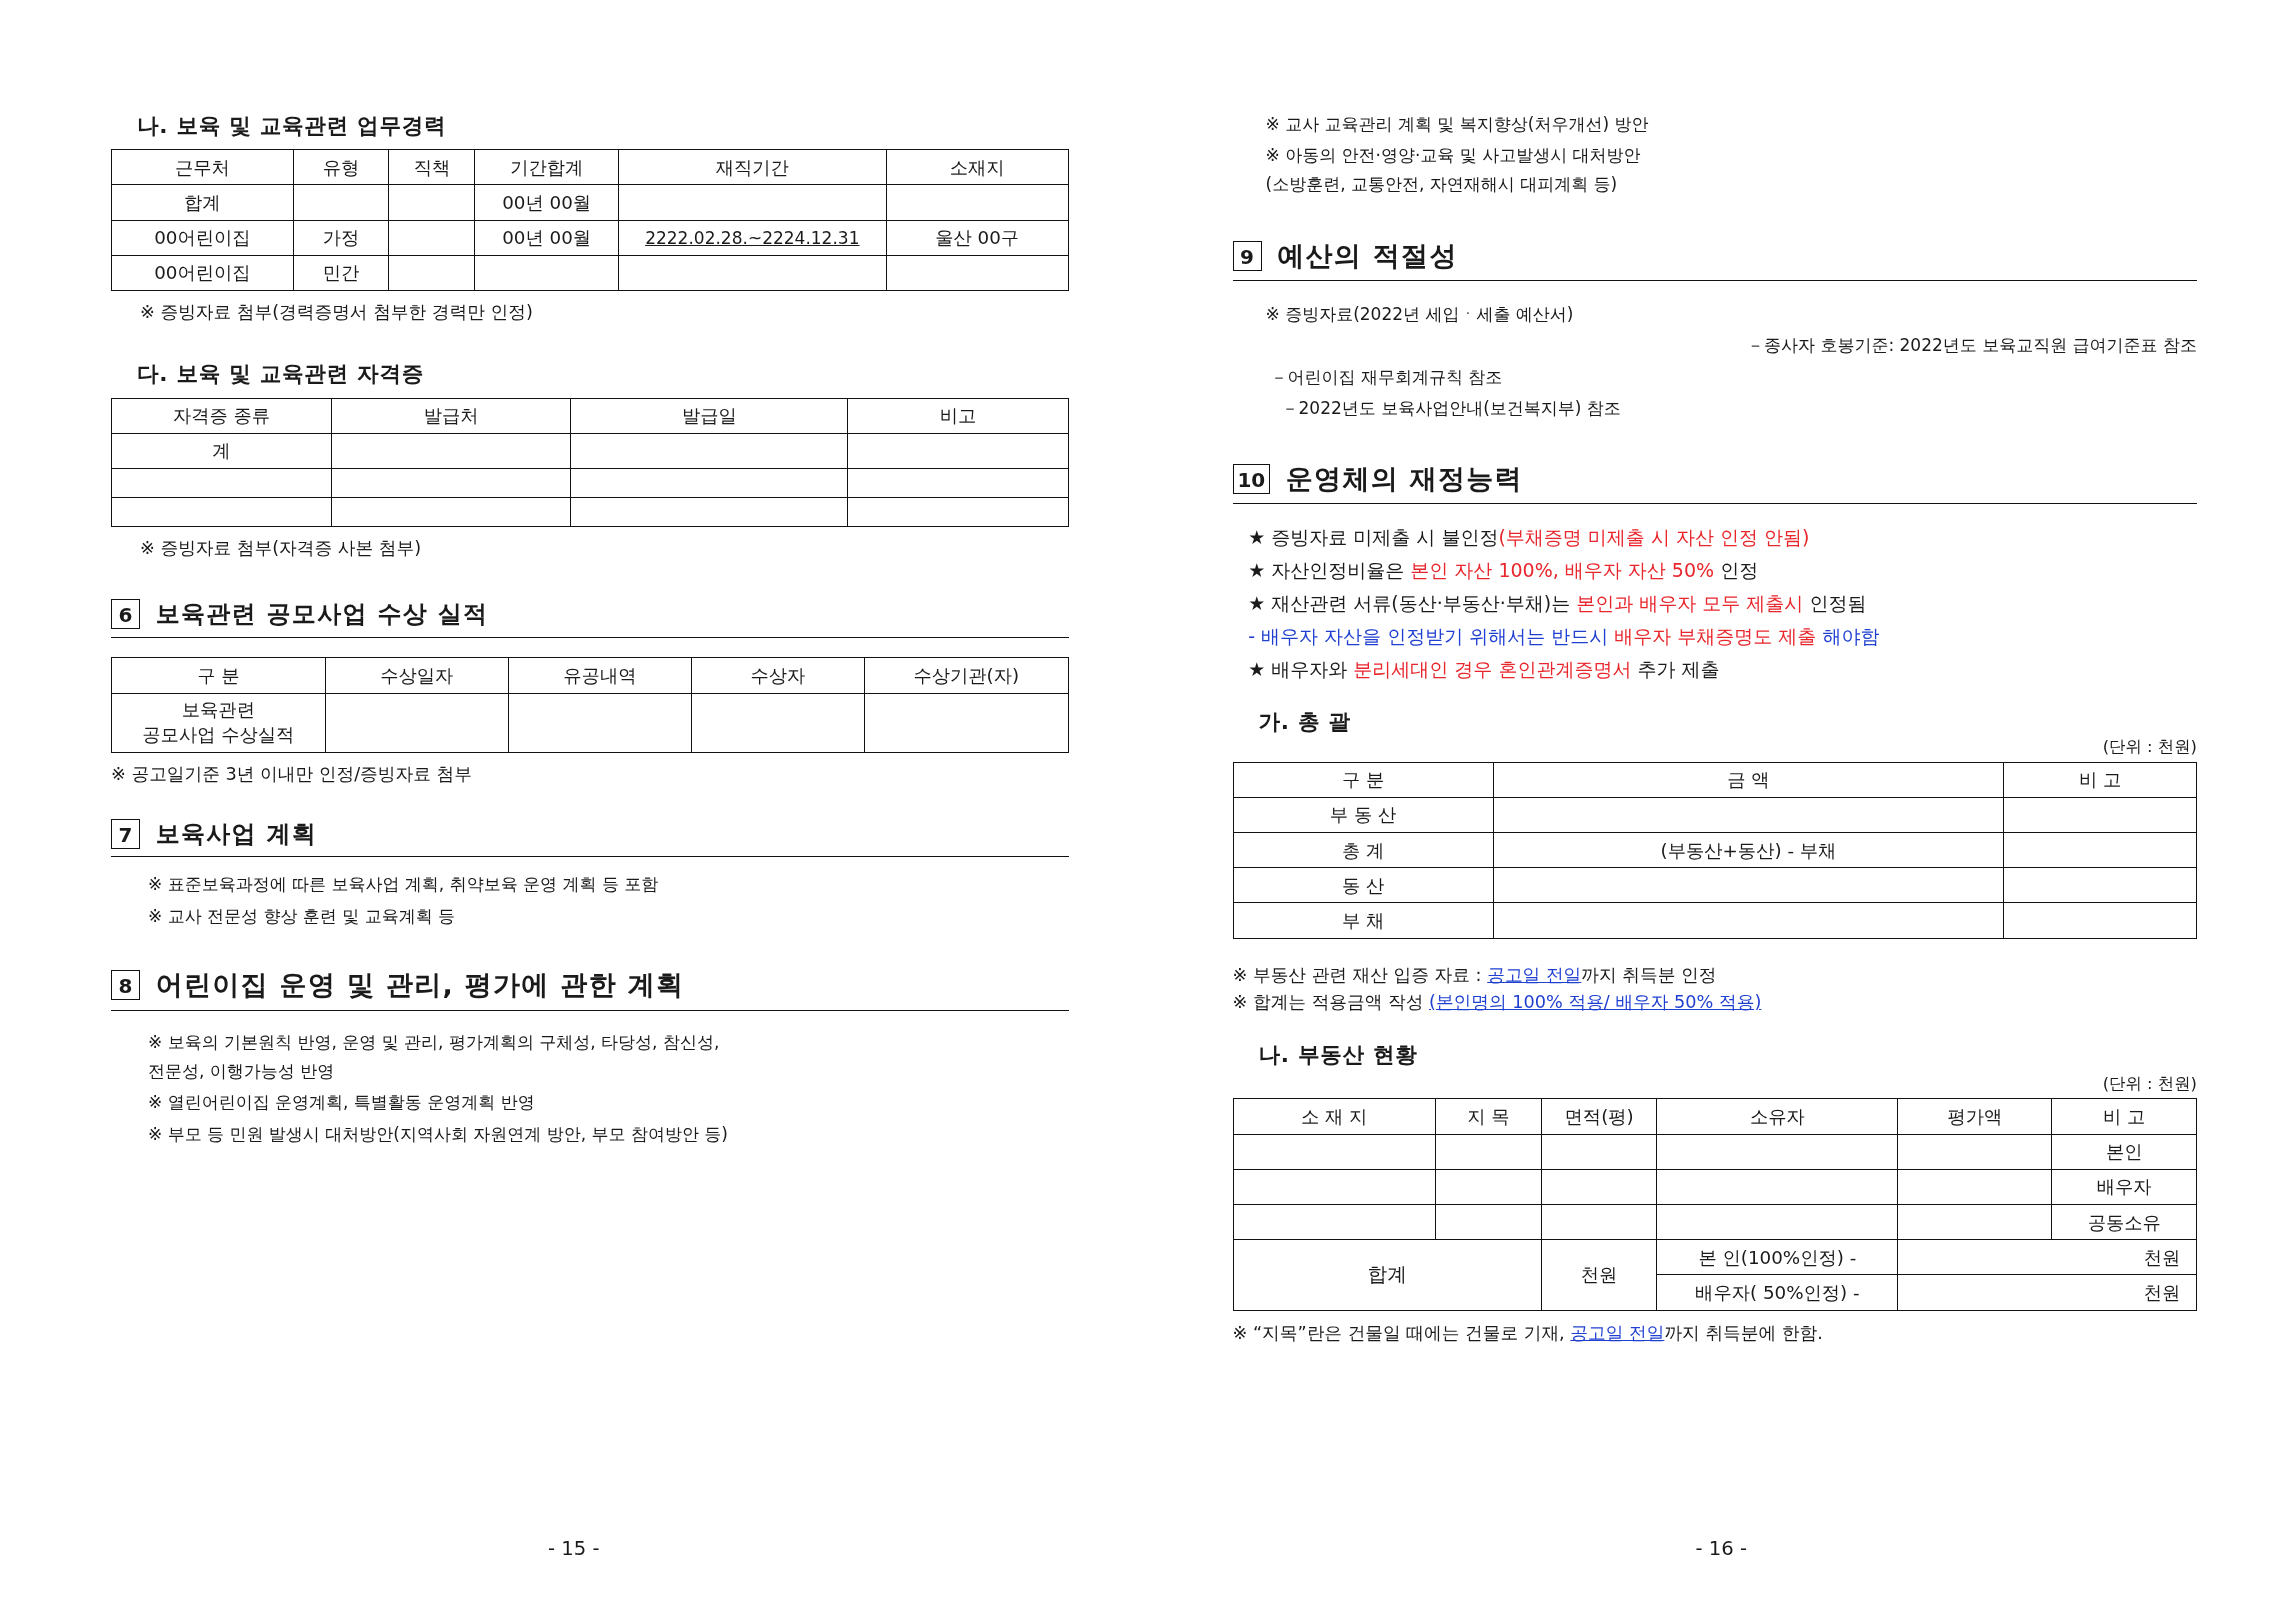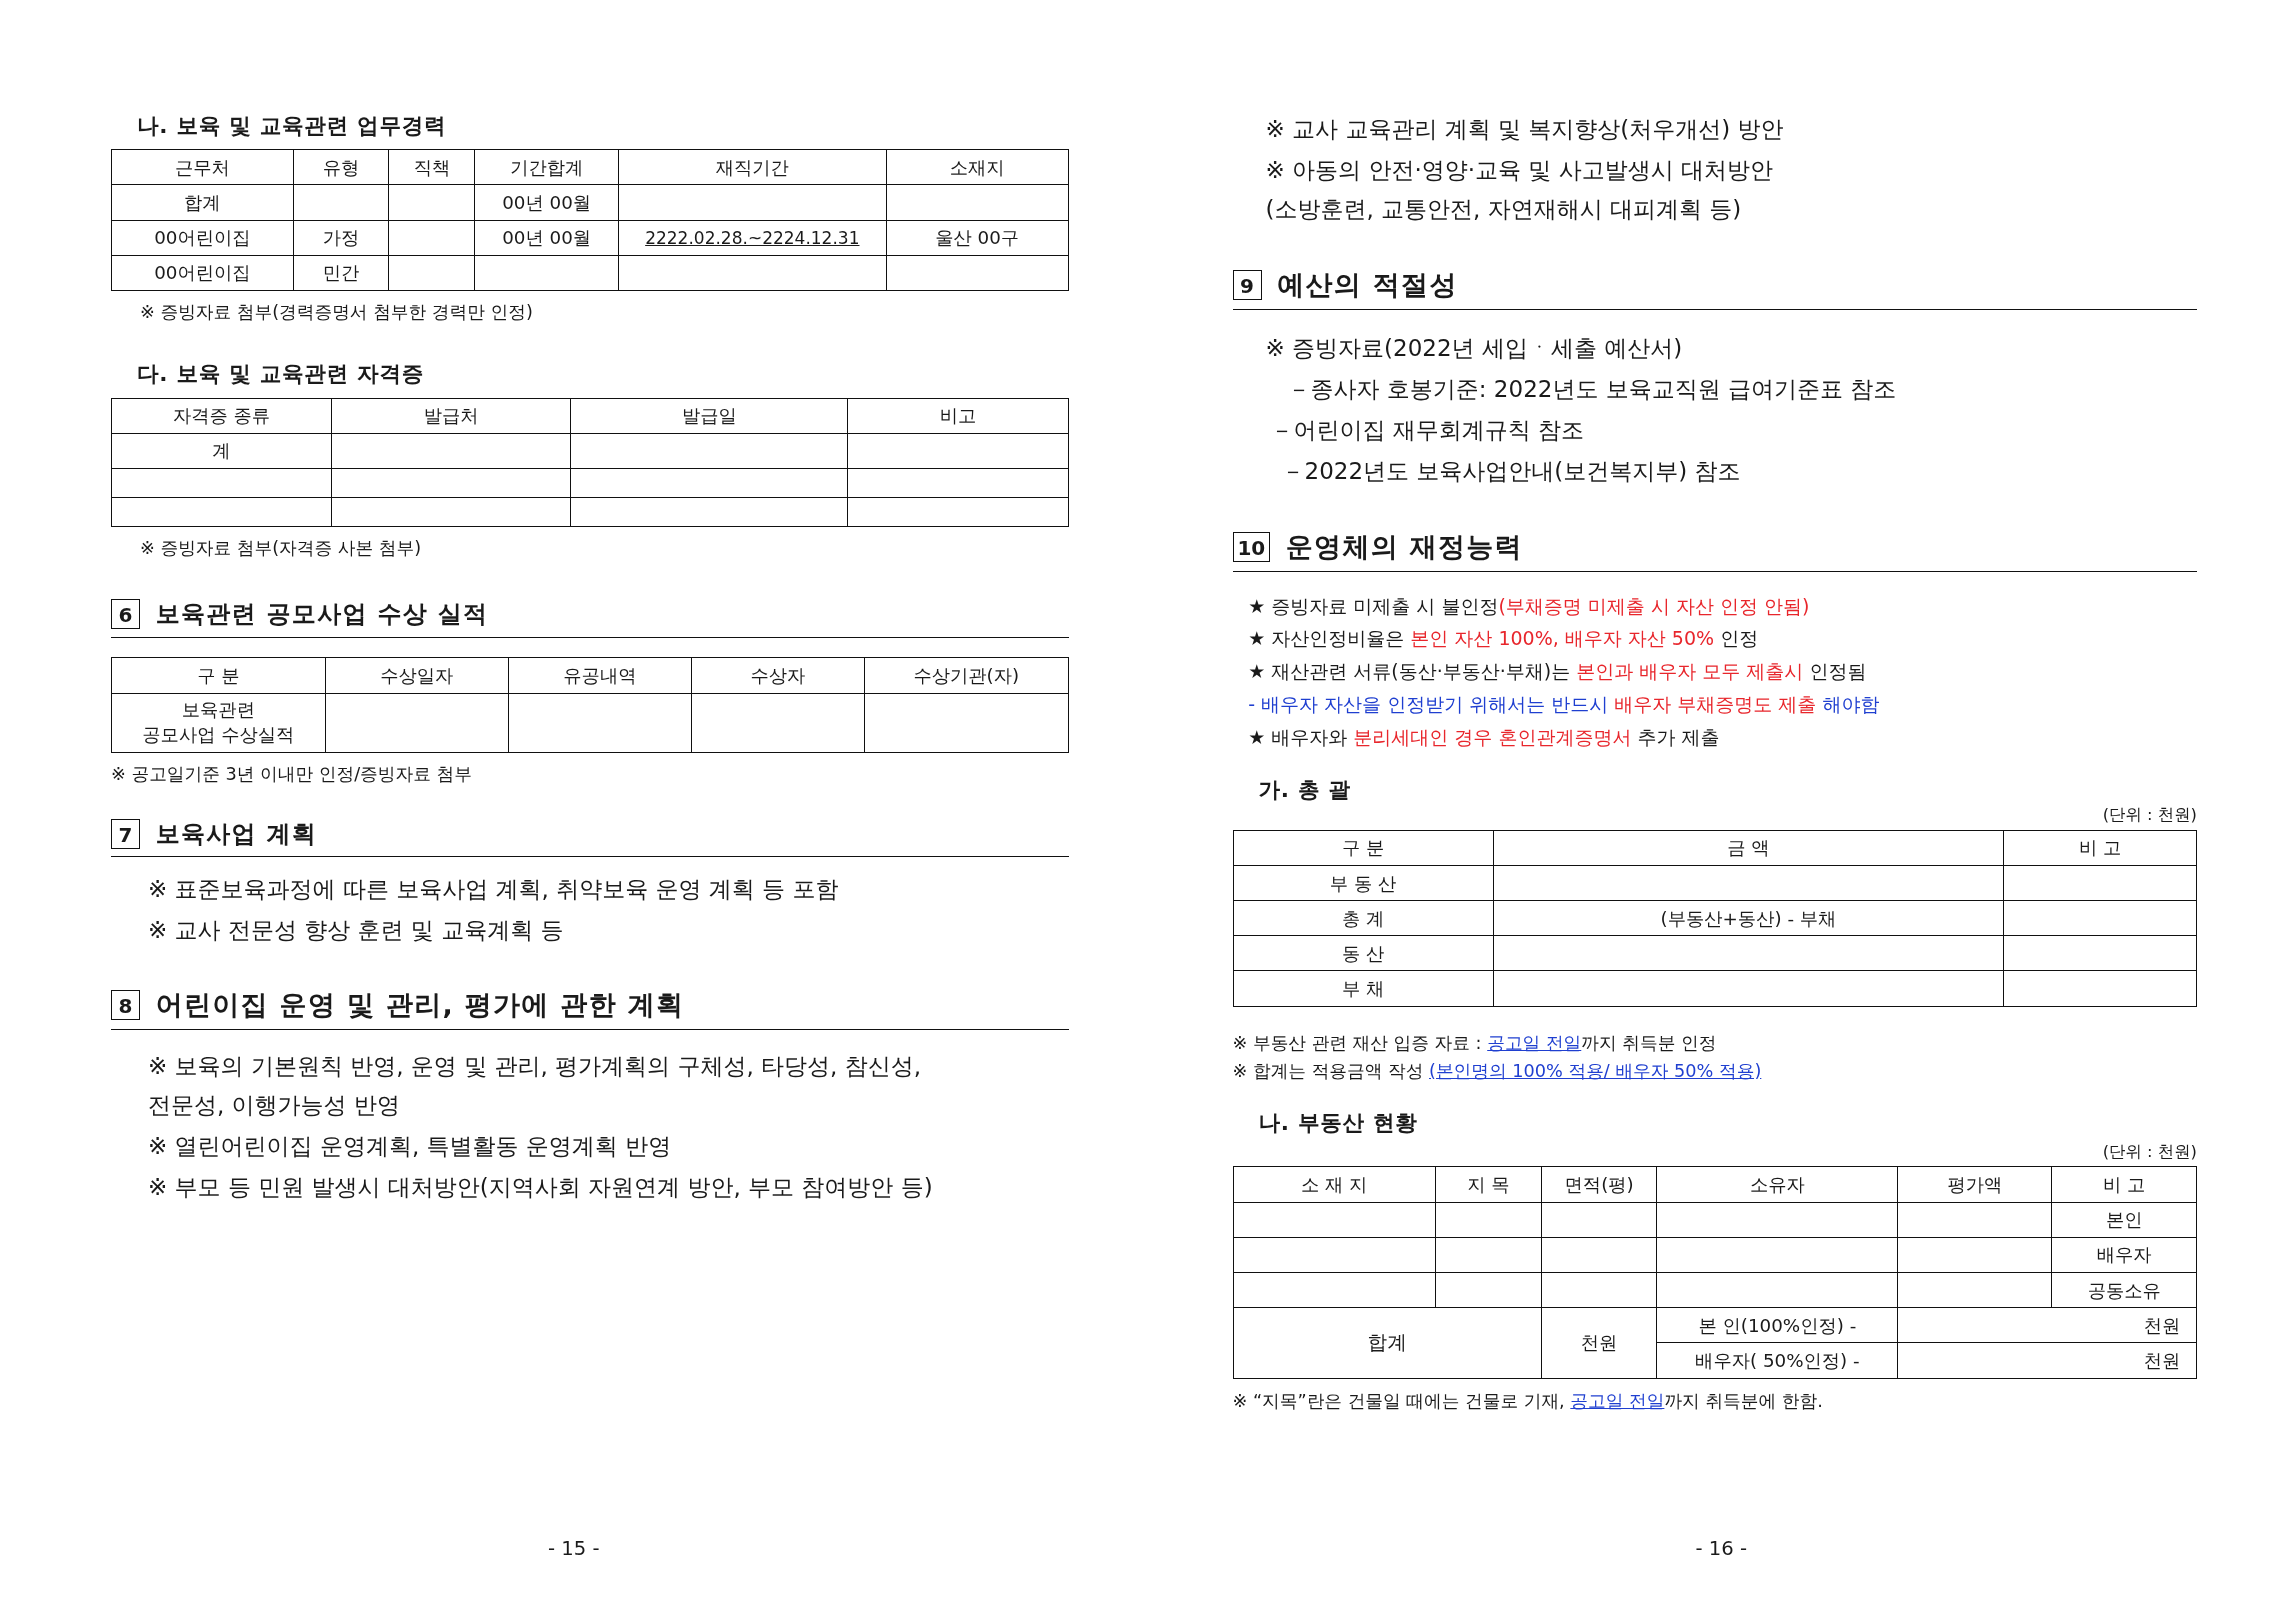--- a/index.html
+++ b/index.html
@@ -39,21 +39,21 @@
     letter-spacing: 0.7px;
     margin: 0 0 9.2px 26px;
   }
   .note {
     font-size: 17.7px;
     margin: 7.9px 0 0 29px;
     line-height: 1.5;
   }
   .bullet-list { margin: 0; padding: 0; list-style: none; }
   .bullet-list li {
-    font-size: 23px;
+    font-size: 17px;
     line-height: 1.62;
     margin: 0 0 3.9px 0;
     padding-left: 0;
   }
 
   
   .sec {
     display: flex;
     align-items: center;
     margin-top: 27.5px;
@@ -308,21 +308,21 @@
     </ul>
 
     <div style="margin-top:39px;">
       <div class="sec big">
         <div class="num">9</div>
         <div class="title">예산의 적절성</div>
       </div>
       <hr class="rule">
       <ul class="bullet-list" style="margin-top:19.6px; margin-left:33px;">
         <li>※  증빙자료(2022년 세입ㆍ세출 예산서)</li>
-        <li style="margin-left:22px;">－종사자 호봉기준: 2022년도 보육교직원 급여기준표 참조</li>
+        <li style="margin-left:22px;text-align:right;">－종사자 호봉기준: 2022년도 보육교직원 급여기준표 참조</li>
         <li style="margin-left:5px;">－어린이집 재무회계규칙 참조</li>
         <li style="margin-left:16px;">－2022년도 보육사업안내(보건복지부) 참조</li>
       </ul>
     </div>
 
     <div style="margin-top:38px;">
       <div class="sec big">
         <div class="num">10</div>
         <div class="title">운영체의 재정능력</div>
       </div>

